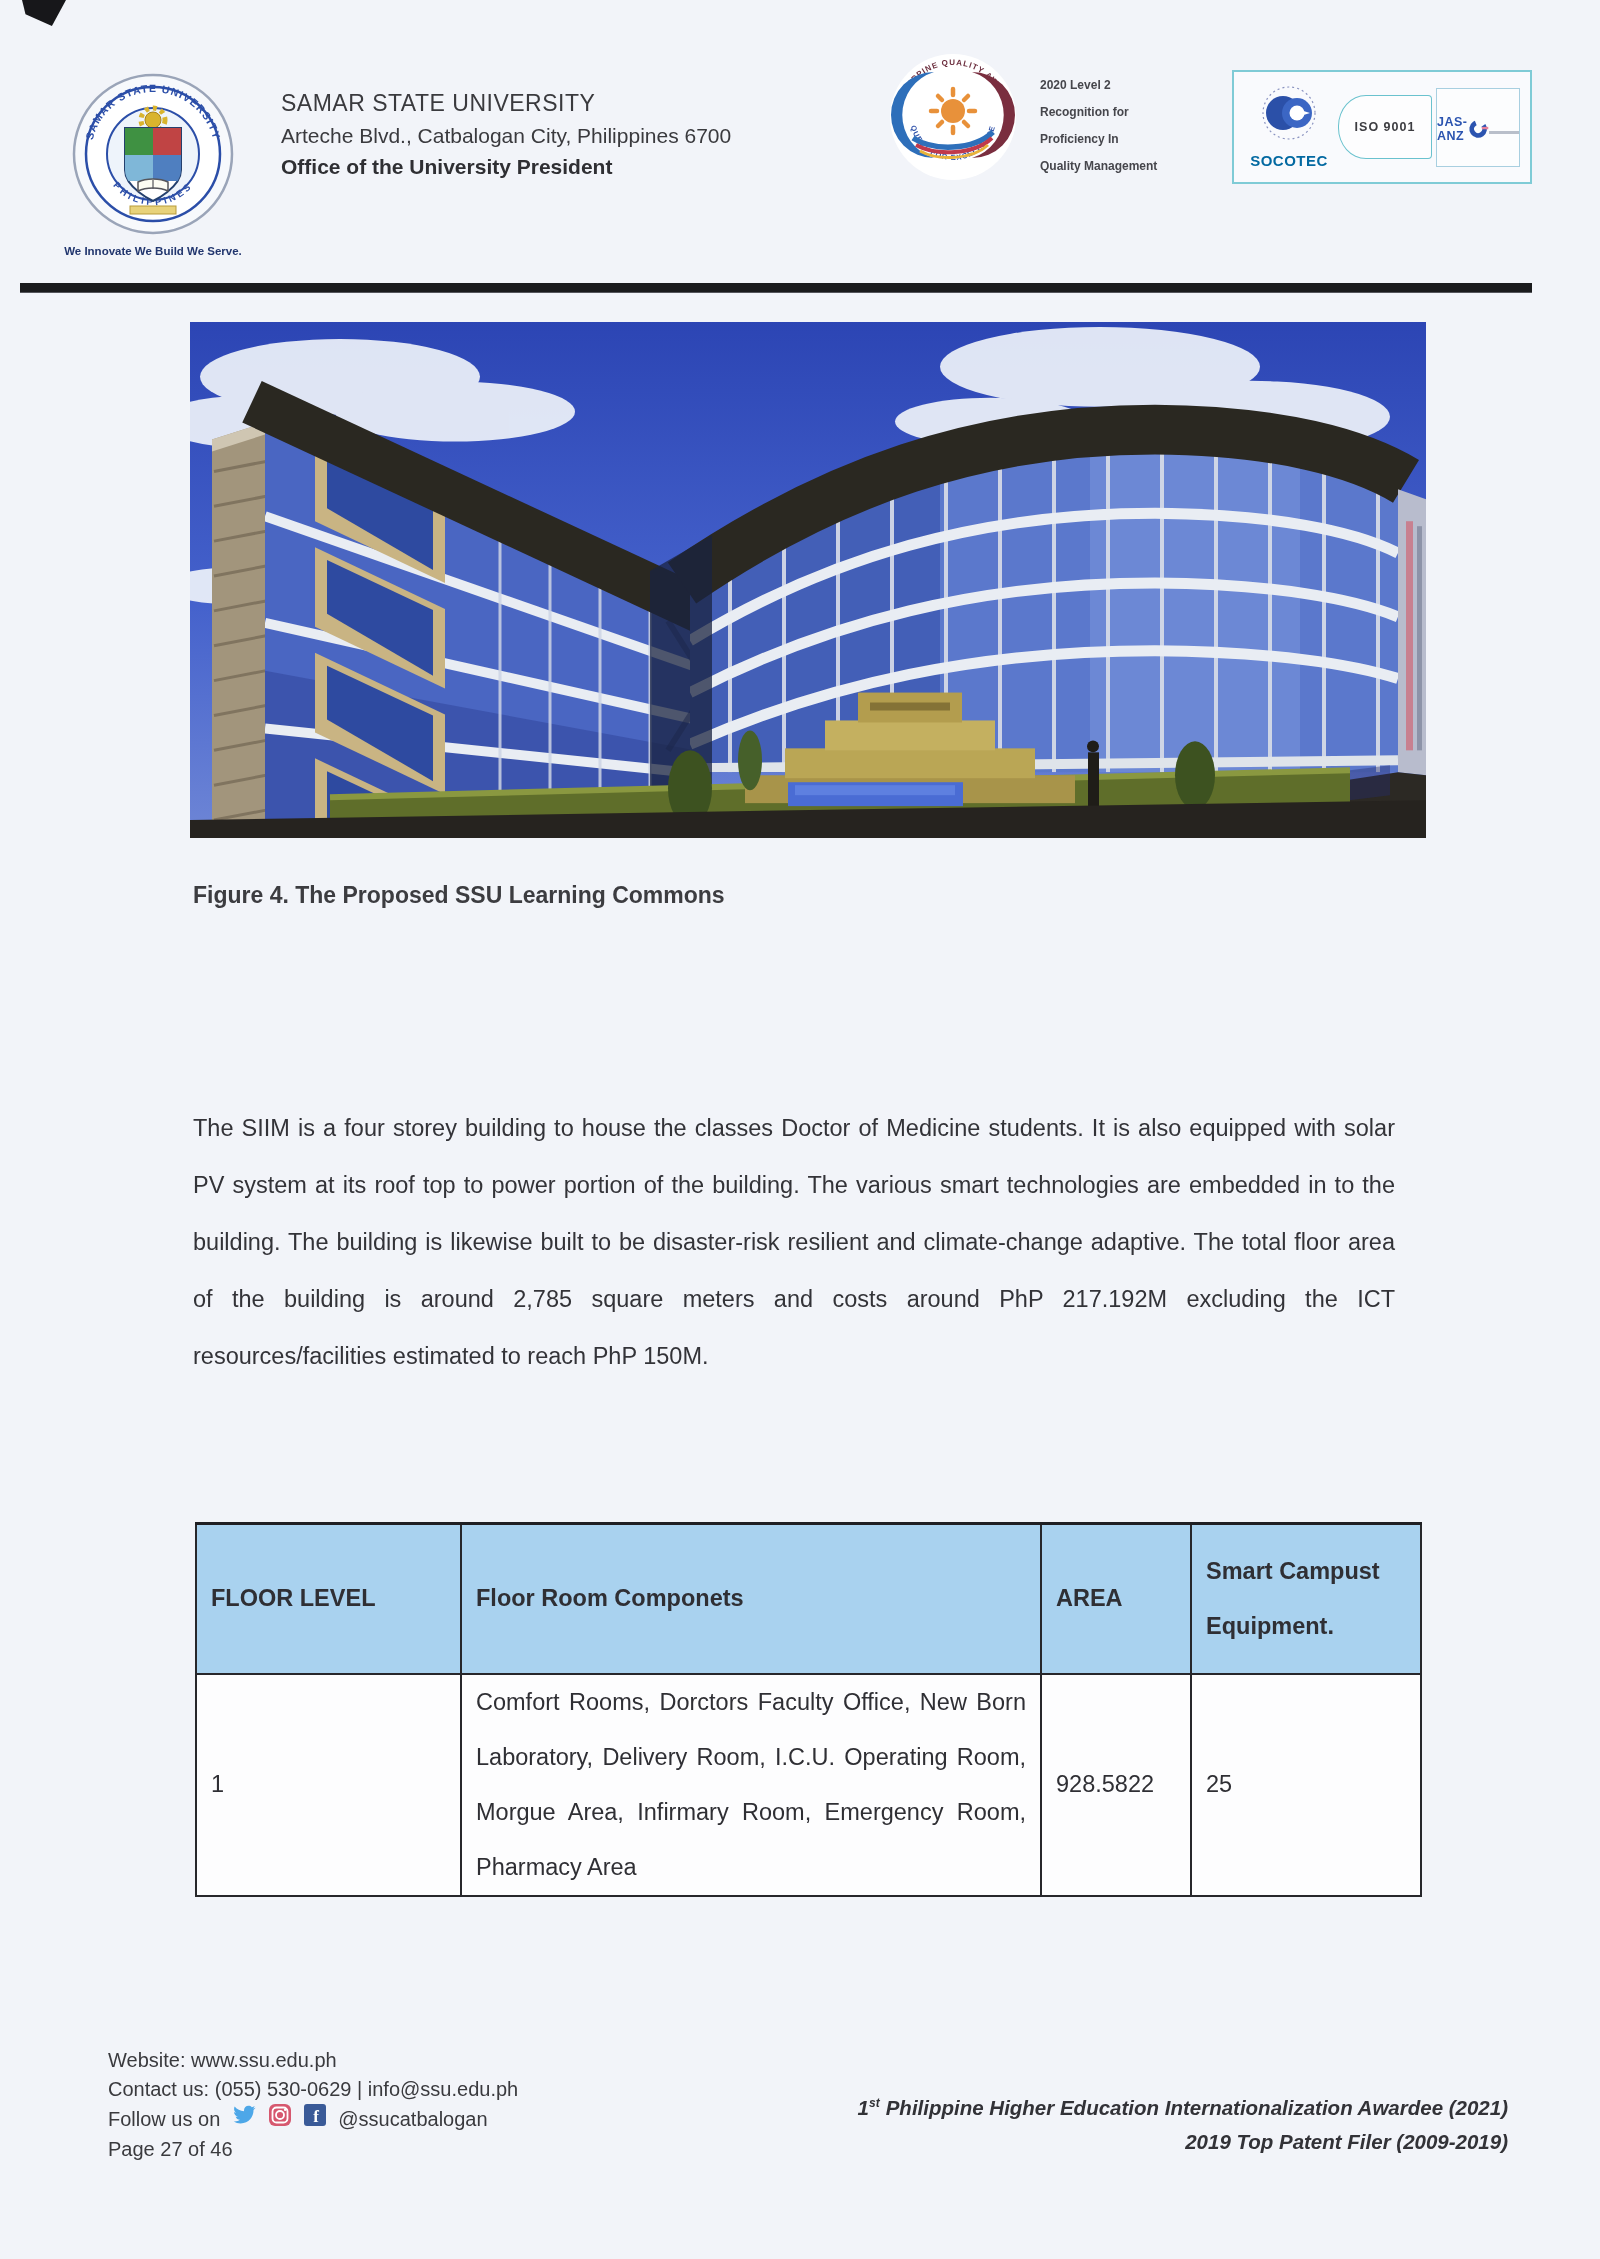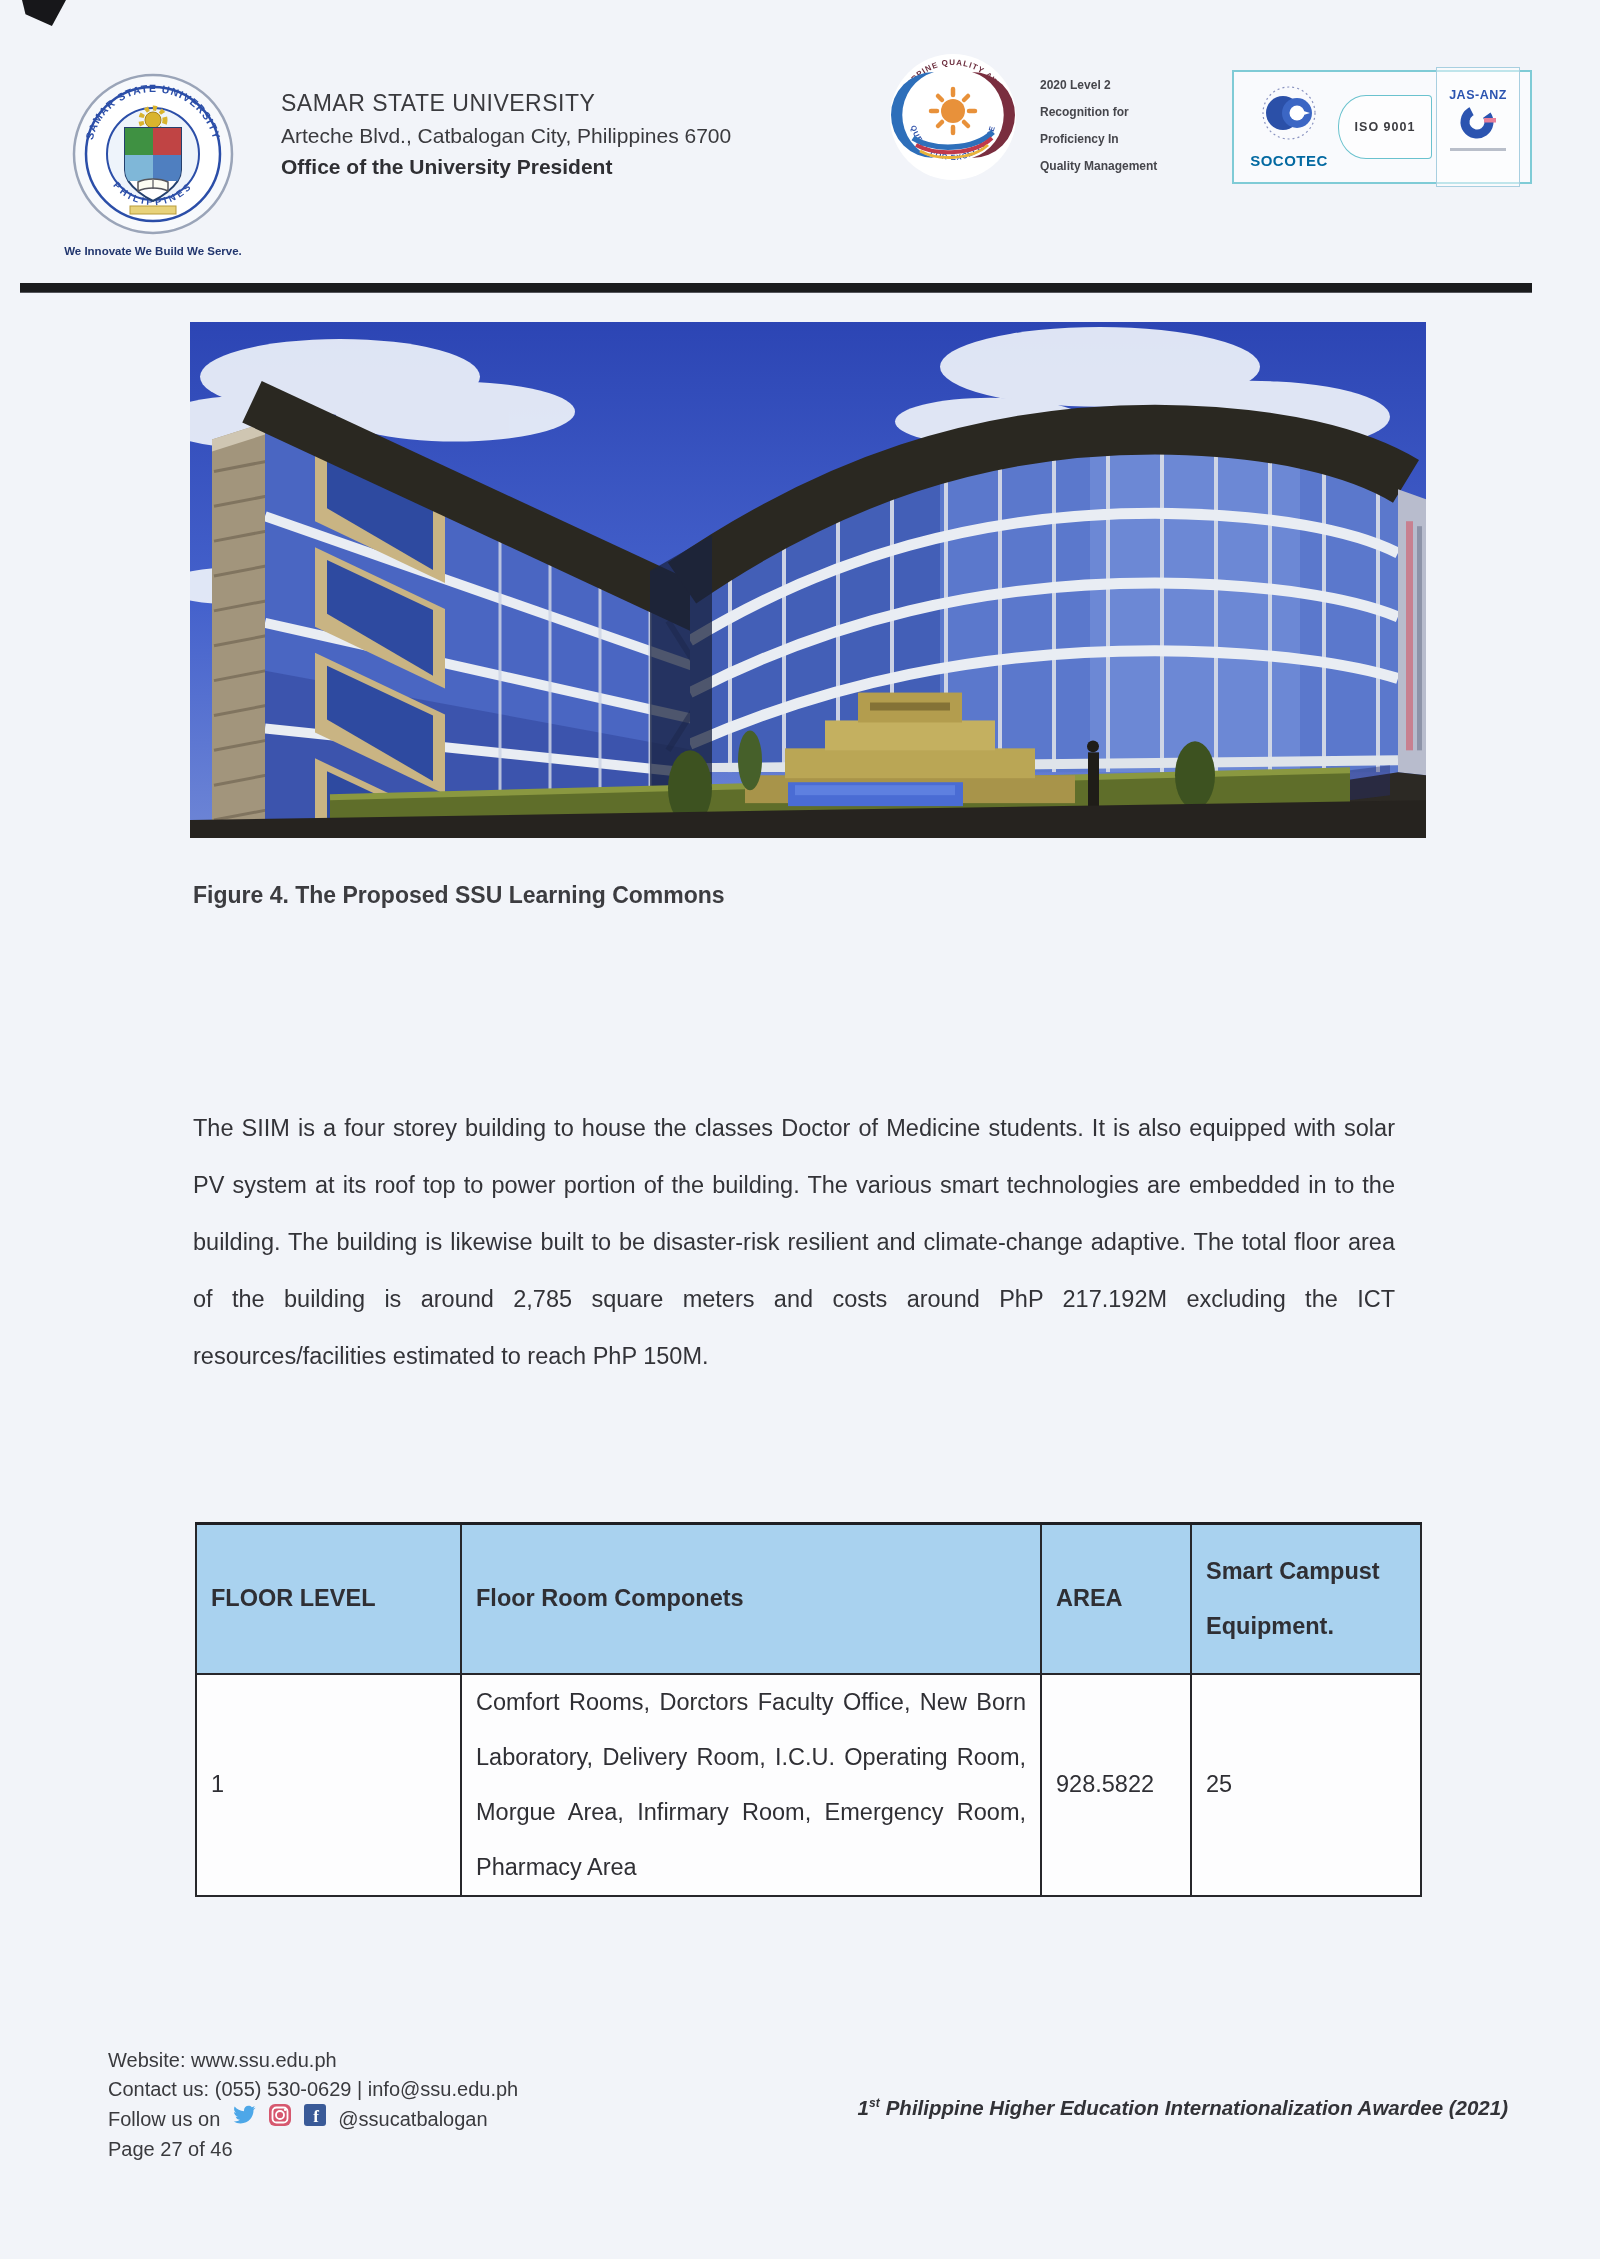--- a/index.html
+++ b/index.html
@@ -21,22 +21,22 @@
     display:flex;align-items:center;justify-content:space-between;padding:6px 10px;box-sizing:border-box;
   }
   .socotec-col{display:flex;flex-direction:column;align-items:center;width:90px;}
   .socotec-label{font-size:15px;font-weight:bold;color:#0369a1;letter-spacing:.5px;margin-top:8px;}
   .iso-badge{
     width:92px;height:62px;border:1.5px solid #6ac2ce;border-radius:28px 4px 4px 28px / 31px 4px 4px 31px;
     display:flex;align-items:center;justify-content:center;
     font-size:12.5px;font-weight:bold;color:#3c3c40;letter-spacing:1px;background:rgba(255,255,255,.6);
   }
   .jas-col{
-    width:84px;height:120px;border:1px solid #a8cfe0;display:flex;flex-direction:column;align-items:center;
-    padding-top:20px;box-sizing:border-box;background:rgba(255,255,255,.5);
+    width:84px;height:79px;border:1px solid #a8cfe0;display:flex;flex-direction:row;align-items:center;
+    padding-top:4px;box-sizing:border-box;background:rgba(255,255,255,.5);
   }
   .jas-title{font-size:12.5px;font-weight:bold;color:#2b54b0;letter-spacing:.5px;}
   .jas-sub{width:56px;height:3px;background:#b9bfca;margin-top:6px;}
   .divider{background:#1b1b1d;box-shadow:0 1px 0 #55565c;}
 
   
   .fig-caption{font-size:23px;font-weight:bold;color:#3c3c40;}
   .sec-title{font-size:30px;font-weight:bold;color:#414146;letter-spacing:.2px;}
   .body-par{
     width:1202px;font-size:23.5px;color:#333338;line-height:57px;
@@ -378,15 +378,16 @@
       </span>
       <span>@ssucatbalogan</span>
     </div>
     <div>Page 27 of 46</div>
   </div>
 
   <div class="abs footer-right" style="right:92px;top:2086px;width:720px;">
     <div>
       <span>1</span><sup>st</sup><span class="gap">Philippine Higher Education Internationalization Awardee (2021)</span>
     </div>
+    <div>2019 Top Patent Filer (2009-2019)</div>
   </div>
 
 </div>
 
 </body></html>

